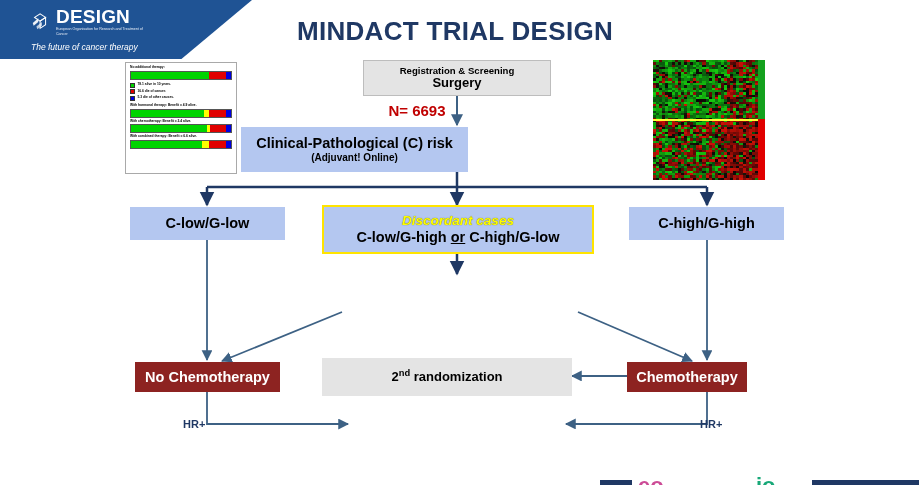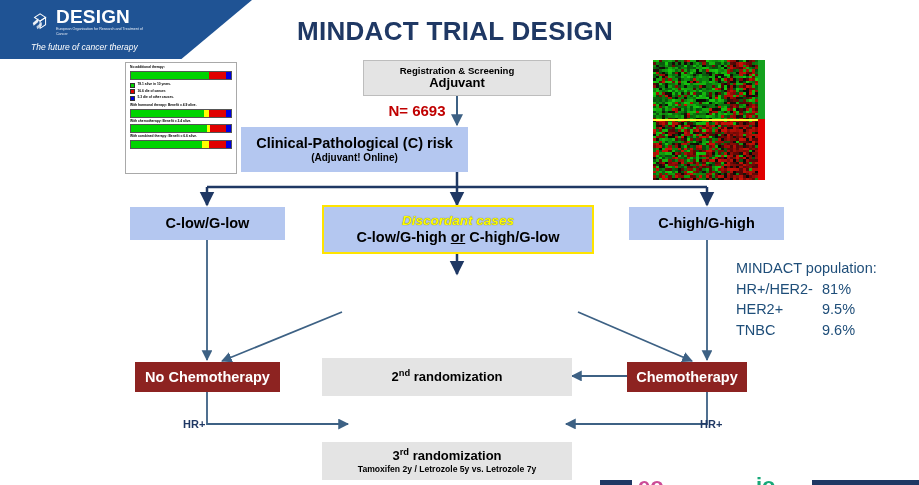--- a/index.html
+++ b/index.html
@@ -2001,21 +2001,21 @@
 
     <line x1="628" y1="376" x2="572" y2="376" stroke="#3d6184" stroke-width="1.8" marker-end="url(#ah)"></line>
 
     <polyline points="207,392 207,424 348,424" fill="none" stroke="#3d6184" stroke-width="1.8" marker-end="url(#ah)"></polyline>
 
     <polyline points="707,392 707,424 566,424" fill="none" stroke="#3d6184" stroke-width="1.8" marker-end="url(#ah)"></polyline>
   </svg>
 
   <div class="box gray-box" style="left:363px;top:60px;width:188px;height:36px;">
     <div class="t-reg">Registration &amp; Screening</div>
-    <div class="t-mid">Adjuvant</div>
+    <div class="t-mid">Surgery</div>
   </div>
   <div class="n-count">N= 6693</div>
 
   <div class="box blue-box" style="left:241px;top:127px;width:227px;height:45px;">
     <div class="t-big">Clinical-Pathological (C) risk</div>
     <div class="t-small">(Adjuvant! Online)</div>
   </div>
 
   <div class="box blue-box" style="left:130px;top:207px;width:155px;height:33px;">
     <div class="t-big">C-low/G-low</div>
@@ -2040,42 +2040,21 @@
 
   <div class="box gray-box" style="left:322px;top:358px;width:250px;height:38px;border:none;">
     <div class="t-mid">
       <span>2</span><sup style="font-size:.72em">nd</sup><span> randomization</span>
     </div>
   </div>
 
   <div class="hr-label" style="left:183px;top:418px;">HR+</div>
   <div class="hr-label" style="left:700px;top:418px;">HR+</div>
 
-  <div class="box gray-box" style="left:322px;top:442px;width:250px;height:38px;border:none;">
-    <div class="t-mid">
-      <span>3</span><sup style="font-size:.72em">rd</sup><span> randomization</span>
-    </div>
-    <div class="t-tiny">Tamoxifen 2y / Letrozole 5y vs. Letrozole 7y</div>
-  </div>
-
-  <div class="pop-stats">
-    <div class="pop-title">MINDACT population:</div>
-    <div class="pop-row">
-      <span class="pop-key">HR+/HER2-</span>
-      <span class="pop-val">81%</span>
-    </div>
-    <div class="pop-row">
-      <span class="pop-key">HER2+</span>
-      <span class="pop-val">9.5%</span>
-    </div>
-    <div class="pop-row">
-      <span class="pop-key">TNBC</span>
-      <span class="pop-val">9.6%</span>
-    </div>
-  </div>
+
 
   <div class="footer-left"></div>
   <div class="footer-logo">
     <span>eo</span>
     <span class="fl-green">io</span>
   </div>
   <div class="footer-right"></div>
 
 </div>
 

